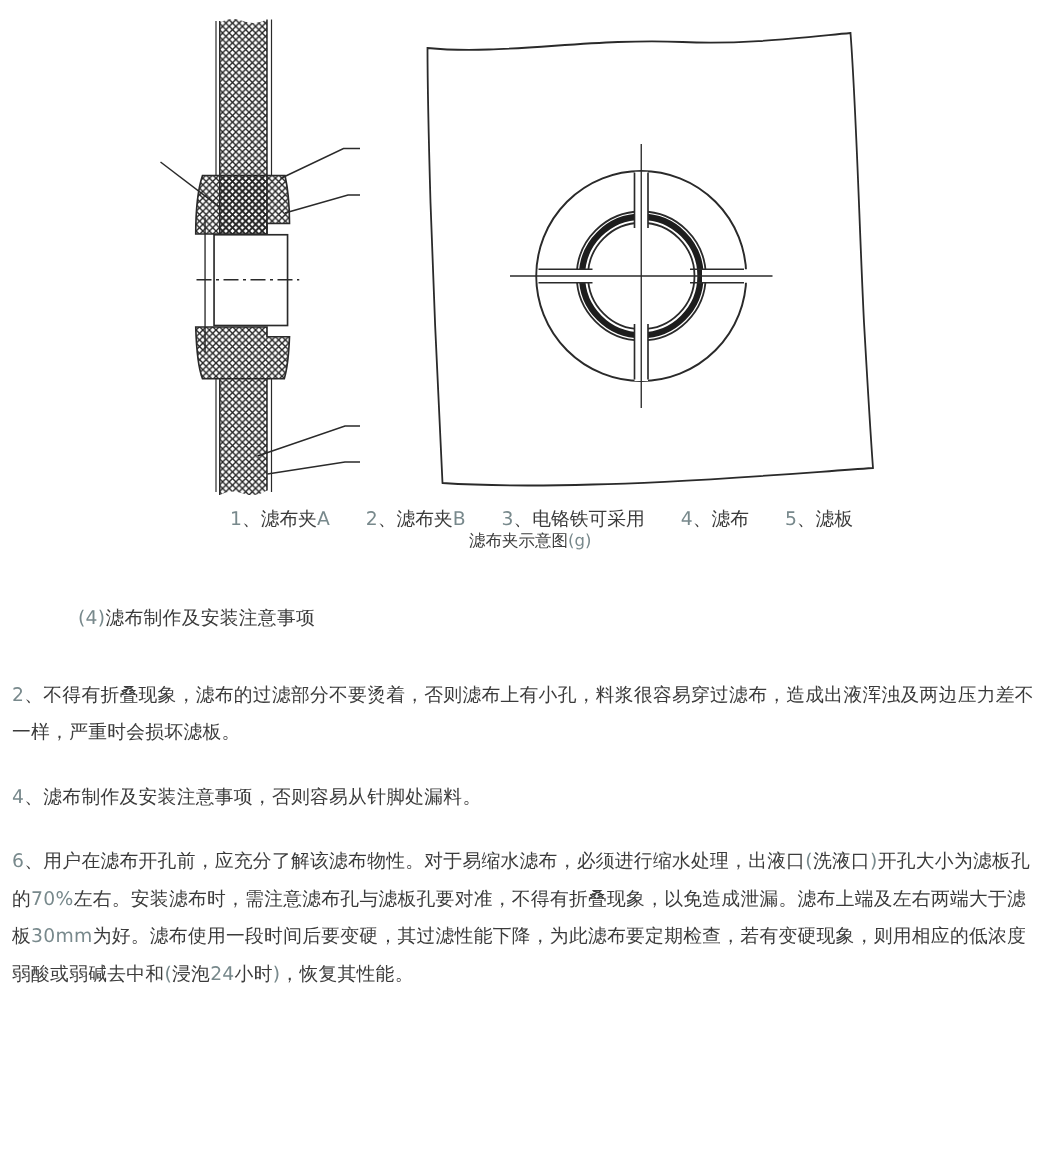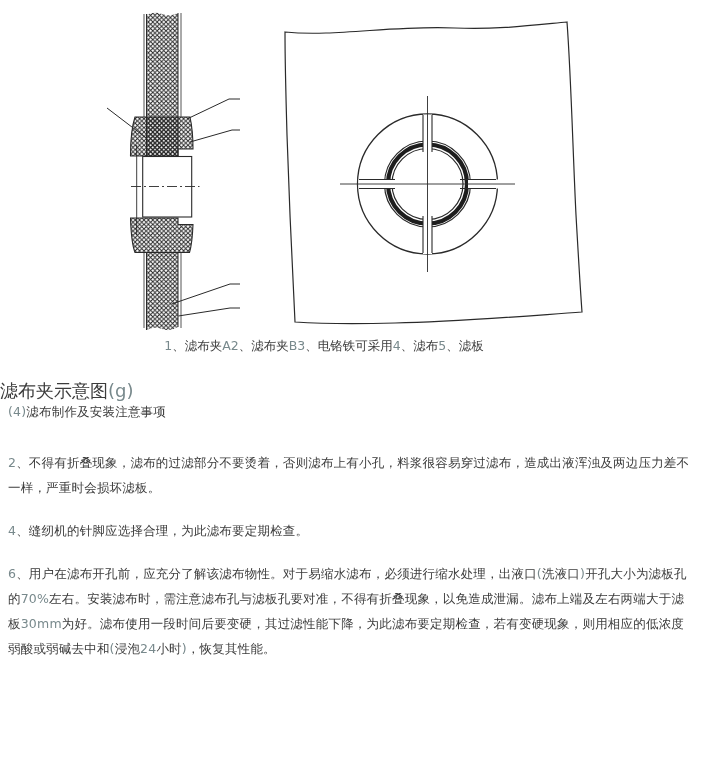--- a/index.html
+++ b/index.html
@@ -6,31 +6,31 @@
   html,body{margin:0;padding:0;background:#ffffff;}
   body{
     width:707px;height:779px;overflow:hidden;position:relative;
     font-family:"DejaVu Sans","Liberation Sans",sans-serif;
     color:#3b3b3b;
   }
   .figure-area{position:relative;width:707px;height:399px;}
   .svg-abs{position:absolute;}
   .caption-row{
     position:absolute;top:337px;left:0;width:648px;
-    display:flex;justify-content:center;
-    font-size:12.5px;line-height:18px;white-space:nowrap;
+    display:flex;justify-content:center;gap:24px;
+    font-size:12.5px;line-height:18px;white-space:nowrap;padding-left:37px;
   }
   .caption-title{
-    position:absolute;top:382px;left:0;width:707px;
-    text-align:left;font-size:18px;line-height:18px;
+    position:absolute;top:352px;left:0;width:707px;
+    text-align:center;font-size:11px;line-height:18px;
   }
   .content{padding:0 14px 0 8px;}
   .content p{margin:0 0 18px;font-size:12.5px;line-height:25px;
     letter-spacing:0.2px;text-align:left;}
-  .content p.heading{margin-bottom:26px;}
+  .content p.heading{margin-bottom:26px;margin-left:44px;}
   .num{color:#78898c;}
   svg{display:block;}
 </style>
 </head>
 <body>
 
 <div class="figure-area">
 
   <svg class="svg-abs" style="left:100px;top:0px" width="140" height="338" viewBox="0 0 140 338">
     <defs>
@@ -113,15 +113,15 @@
     <span><span class="num">3</span><span>、电铬铁可采用</span></span>
     <span><span class="num">4</span><span>、滤布</span></span>
     <span><span class="num">5</span><span>、滤板</span></span>
   </div>
   <div class="caption-title"><span>滤布夹示意图</span><span class="num">(g)</span></div>
 </div>
 
 <div class="content">
   <p class="heading"><span class="num">(4)</span><span>滤布制作及安装注意事项</span></p>
   <p><span class="num">2</span><span>、不得有折叠现象，滤布的过滤部分不要烫着，否则滤布上有小孔，料浆很容易穿过滤布，造成出液浑浊及两边压力差不一样，严重时会损坏滤板。</span></p>
-  <p><span class="num">4</span><span>、缝纫机的针脚应选择合理，为此滤布要定期检查。</span></p>
+  <p><span class="num">4</span><span>、滤布制作及安装注意事项，否则容易从针脚处漏料。</span></p>
   <p><span class="num">6</span><span>、用户在滤布开孔前，应充分了解该滤布物性。对于易缩水滤布，必须进行缩水处理，出液口</span><span class="num">(</span><span>洗液口</span><span class="num">)</span><span>开孔大小为滤板孔的</span><span class="num">70%</span><span>左右。安装滤布时，需注意滤布孔与滤板孔要对准，不得有折叠现象，以免造成泄漏。滤布上端及左右两端大于滤板</span><span class="num">30mm</span><span>为好。滤布使用一段时间后要变硬，其过滤性能下降，为此滤布要定期检查，若有变硬现象，则用相应的低浓度弱酸或弱碱去中和</span><span class="num">(</span><span>浸泡</span><span class="num">24</span><span>小时</span><span class="num">)</span><span>，恢复其性能。</span></p>
 </div>
 
 </body></html>

